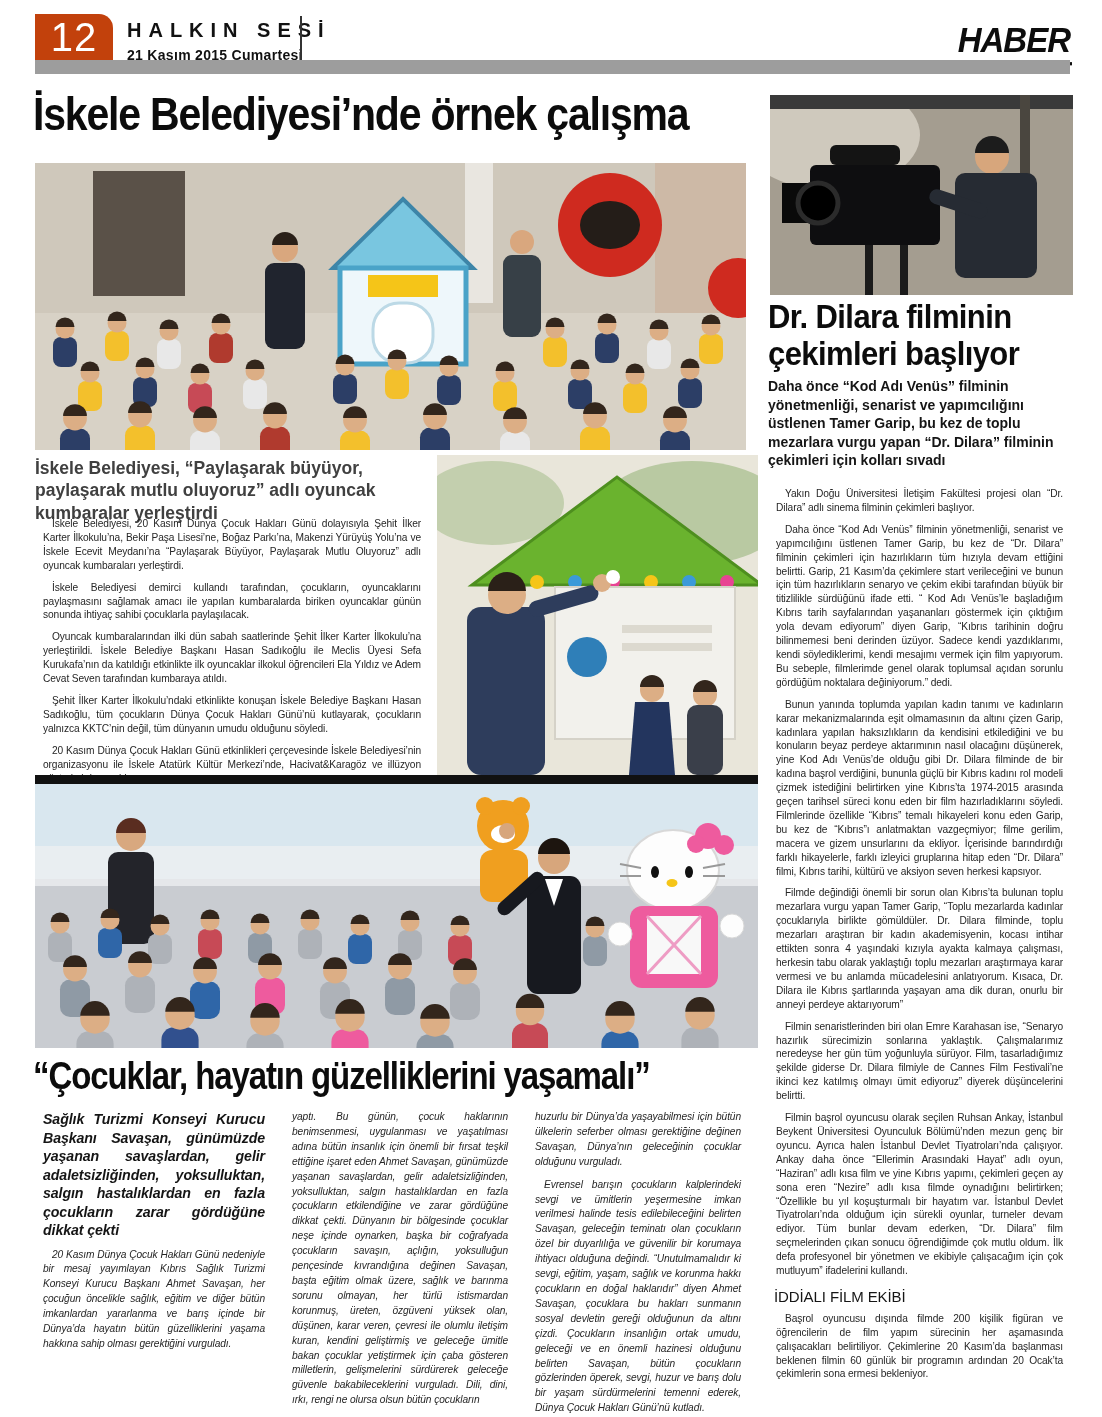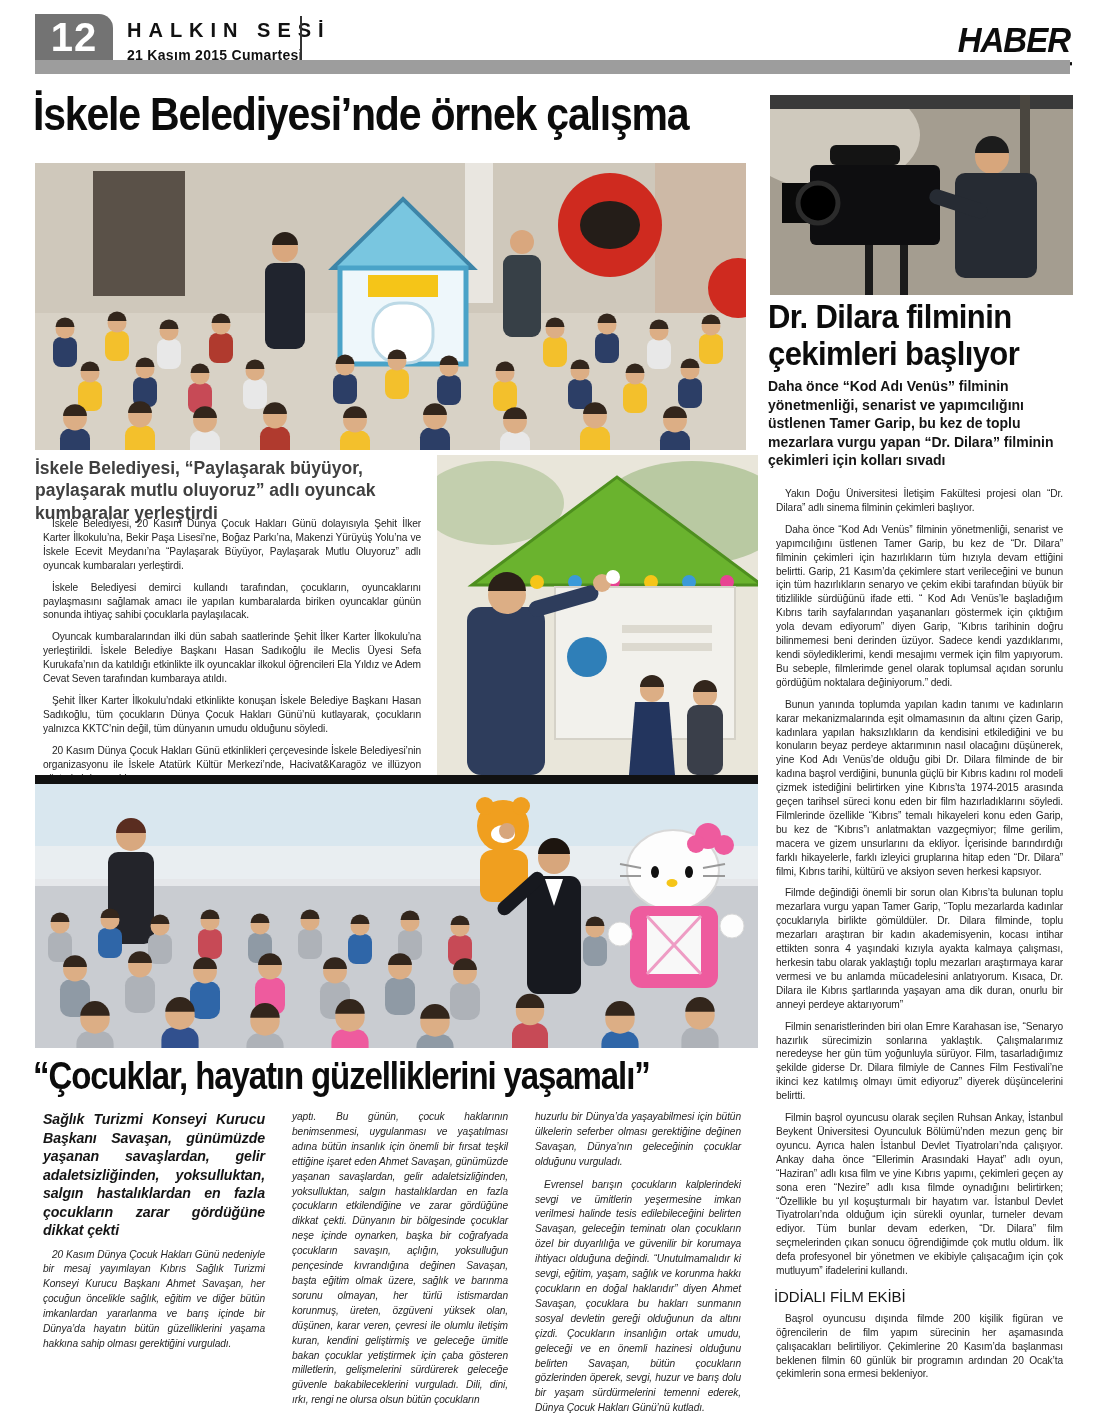--- a/index.html
+++ b/index.html
@@ -1,23 +1,23 @@
 <!DOCTYPE html>
 <html><head>
 <meta charset="utf-8">
 <style>
   html,body{margin:0;padding:0;background:#e8e8e8;}
   #page{position:relative;width:1102px;height:1417px;background:#ffffff;margin:0 auto;
         font-family:"Liberation Sans",sans-serif;color:#1c1c1c;overflow:hidden;}
   .abs{position:absolute;}
 
   
-  .pagenum{left:35px;top:14px;width:78px;height:46px;background:#737373;color:#fff;
+  .pagenum{left:35px;top:14px;width:78px;height:46px;background:#c2410c;color:#fff;
            display:flex;align-items:center;justify-content:center;
-           font-size:40px;font-weight:700;letter-spacing:1px;border-radius:0 14px 0 0;}
+           font-size:40px;font-weight:400;letter-spacing:1px;border-radius:0 14px 0 0;}
   .masthead{left:127px;top:19px;}
   .paper-name{font-size:20px;font-weight:800;letter-spacing:7px;color:#111;}
   .paper-date{font-size:14px;font-weight:700;margin-top:5px;color:#111;letter-spacing:.3px;}
   .mast-rule{left:300px;top:16px;width:2px;height:45px;background:#333;}
   .section{right:30px;top:20px;font-size:33px;font-style:italic;font-weight:800;
            letter-spacing:-1px;color:#0d0d0d;border-bottom:3px solid #111;padding:0 2px 1px 2px;
            transform:scaleY(1.08);transform-origin:right top;}
   .graybar{left:35px;top:60px;width:1035px;height:14px;background:#9d9d9d;}
 
   

